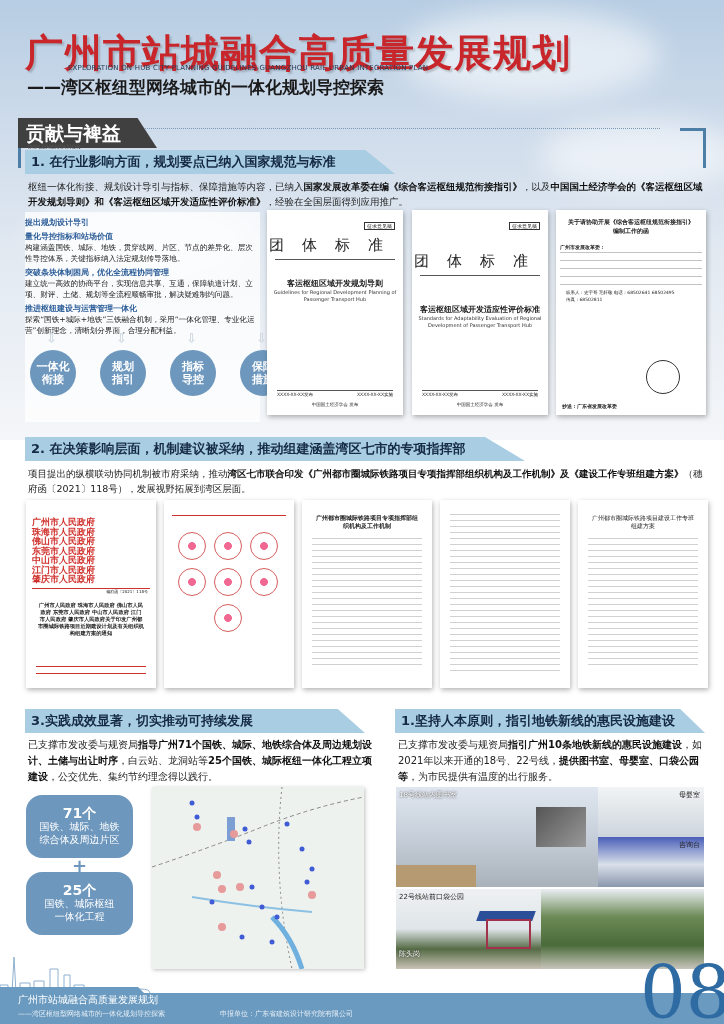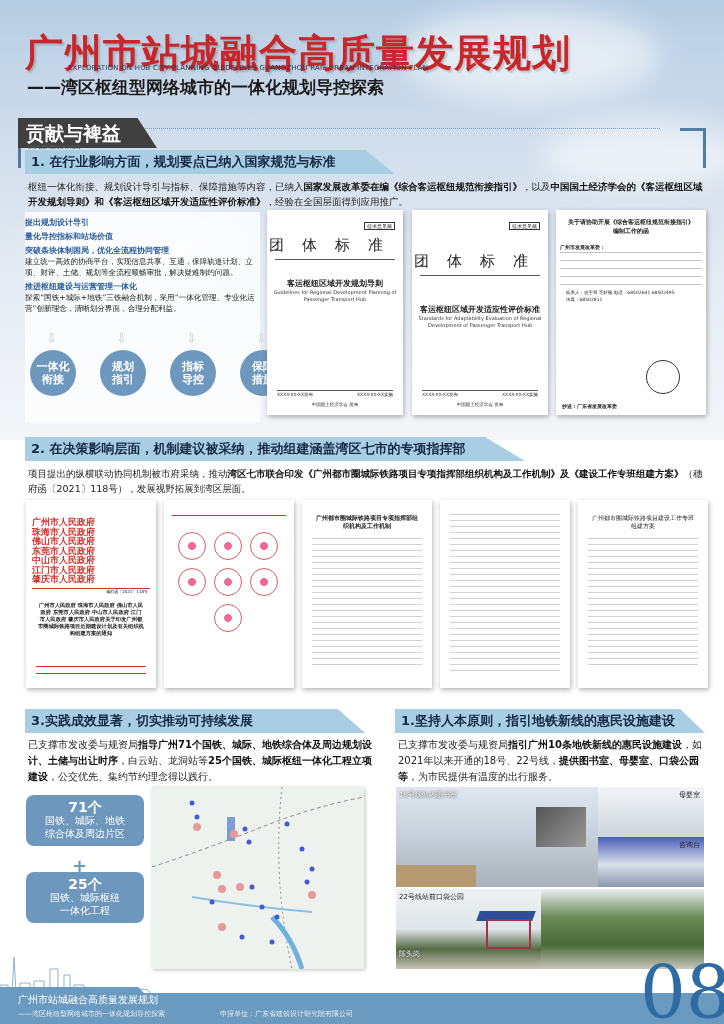--- a/index.html
+++ b/index.html
@@ -24,21 +24,21 @@
 .circles{position:absolute;left:30px;top:350px;display:flex;gap:24px}
 .circ{width:46px;height:46px;border-radius:50%;background:#6d97bd;color:#fff;font-size:11px;line-height:13px;text-align:center;display:flex;align-items:center;justify-content:center;font-weight:bold;position:relative}
 .circ:before{content:"⇩";position:absolute;top:-18px;left:16px;color:#cfd8e1;font-size:13px}
 .doc{position:absolute;background:#fff;box-shadow:1px 2px 5px rgba(0,0,0,.3);font-size:6px;color:#222}
 .doc .big{font-size:15px;letter-spacing:18px;text-align:center;margin-top:14px}
 .doc .hr{border-top:1px solid #555;margin:4px 8px}
 .doc .dt{font-size:8px;text-align:center;margin-top:18px;font-weight:bold}
 .doc .de{font-size:5px;text-align:center;color:#333;line-height:7px}
 .stamp{position:absolute;border:1px solid #c33;border-radius:50%;background:radial-gradient(circle,#e47 0 20%,transparent 22%);opacity:.8}
 .map{position:absolute;left:152px;top:787px;width:212px;height:182px;background:#eef2ee;box-shadow:1px 1px 4px rgba(0,0,0,.25);overflow:hidden}
-.stat{position:absolute;left:26px;width:118px;background:#6d97bd;color:#fff;border-radius:8px;text-align:center;font-size:10px;line-height:13px;padding:6px 2px}
+.stat{position:absolute;left:26px;width:107px;background:#6d97bd;color:#fff;border-radius:16px;text-align:center;font-size:10px;line-height:13px;padding:12px 2px}
 .stat .num{font-size:14px;font-weight:bold}
 .plus{position:absolute;left:72px;top:855px;font-size:18px;color:#6d97bd;font-weight:bold}
 .photo{position:absolute;overflow:hidden}
 .photo .lbl{position:absolute;font-size:7px;color:#fff;text-shadow:0 0 2px #000;left:3px;top:3px}
 .footer{position:absolute;left:0;top:993px;width:724px;height:31px;background:#6a9abf}
 .footer-tab{position:absolute;left:0;top:987px;width:150px;height:12px;background:#6a9abf;clip-path:polygon(0 0,92% 0,100% 100%,0 100%)}
 .f1{position:absolute;left:18px;top:993px;font-size:10px;color:#fff}
 .f2{position:absolute;left:18px;top:1009px;font-size:7px;color:#e6eef5}
 .f3{position:absolute;left:220px;top:1009px;font-size:7px;color:#e6eef5}
 .pnum{position:absolute;left:640px;top:965px;font-size:72px;color:#2e6ba3;font-family:"DejaVu Serif",serif;line-height:56px}
@@ -66,20 +66,21 @@
 
 <div class="h-bar" style="left:25px;top:150px;width:370px;font-size:13px">1. 在行业影响方面，规划要点已纳入国家规范与标准</div>
 <div class="para" style="left:28px;top:179px;width:675px">
   <span>枢纽一体化衔接、规划设计导引与指标、保障措施等内容，已纳入</span><b>国家发展改革委在编《综合客运枢纽规范衔接指引》</b><span>，以及</span><b>中国国土经济学会的《客运枢纽区域开发规划导则》和《客运枢纽区域开发适应性评价标准》</b><span>，经验在全国层面得到应用推广。</span>
 </div>
 
 <div class="left-box">
   <div style="padding:2px 0">
     <div class="lb-head">提出规划设计导引</div>
     <div class="lb-head">量化导控指标和站场价值</div>
+    <div class="lb-text">构建涵盖国铁、城际、地铁，贯穿线网、片区、节点的差异化、层次性导控体系，关键指标纳入法定规划传导落地。</div>
     <div class="lb-head">突破条块体制困局，优化全流程协同管理</div>
     <div class="lb-text">建立统一高效的协商平台，实现信息共享、互通，保障轨道计划、立项、财评、土储、规划等全流程顺畅审批，解决疑难制约问题。</div>
     <div class="lb-head">推进枢纽建设与运营管理一体化</div>
     <div class="lb-text">探索“国铁+城际+地铁”三铁融合机制，采用“一体化管理、专业化运营”创新理念，清晰划分界面，合理分配利益。</div>
   </div>
 </div>
 
 <div class="circles">
   <div class="circ" style="white-space:pre-line">一体化
 衔接</div>

